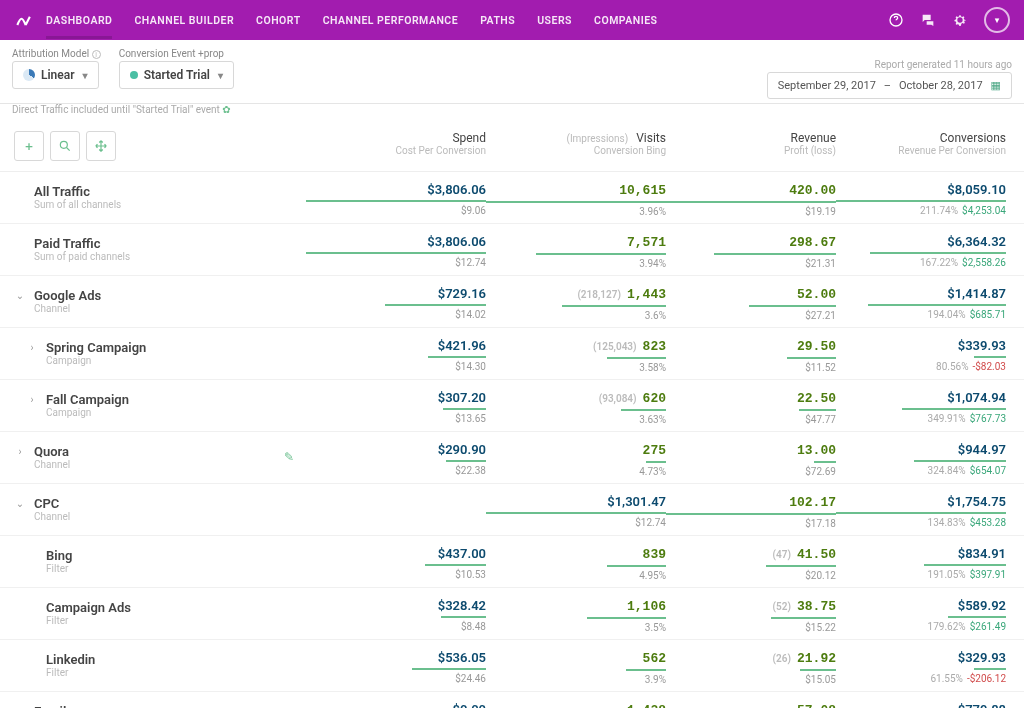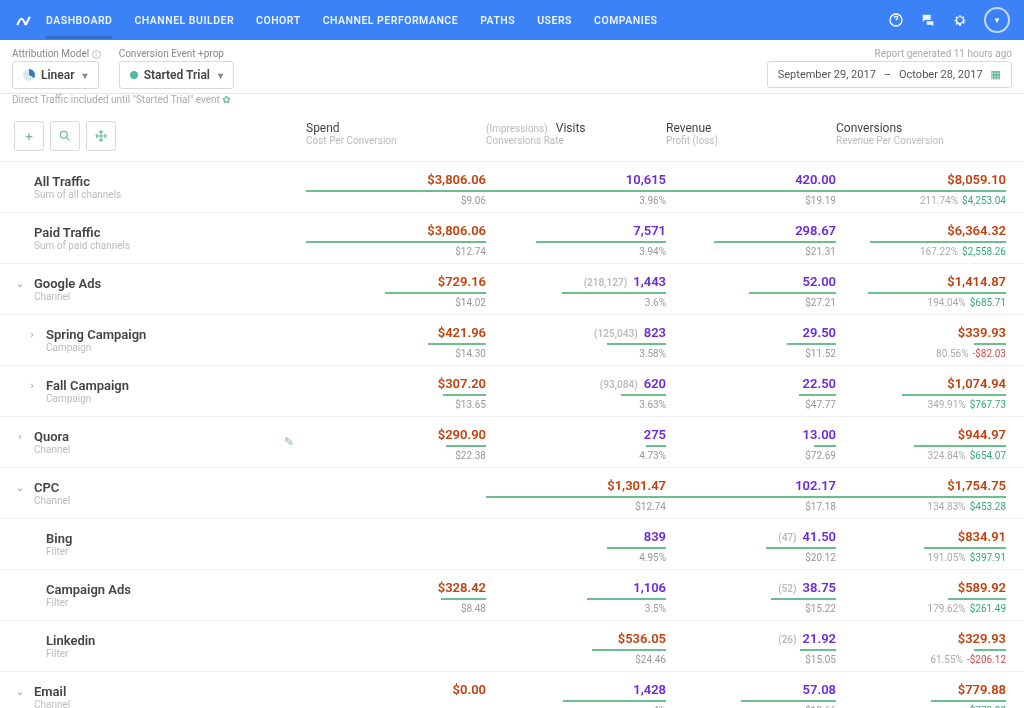--- a/index.html
+++ b/index.html
@@ -1,64 +1,64 @@
 <!DOCTYPE html>
 <html><head>
 <meta charset="utf-8">
 <style>
   * { box-sizing: border-box; margin: 0; padding: 0; }
   body { font-family: -apple-system, BlinkMacSystemFont, "Segoe UI", Roboto, Helvetica, Arial, sans-serif; font-size: 12px; color: #333; background: #fff; width: 1024px; }
 
   
-  .topnav { background: #3b82f6; height: 40px; display: flex; align-items: center; padding: 0 14px; color: rgba(255,255,255,0.9); }
+  .topnav { background: #a21caf; height: 40px; display: flex; align-items: center; padding: 0 14px; color: rgba(255,255,255,0.9); }
   .topnav .logo { width: 20px; height: 20px; margin-right: 12px; }
   .topnav .navlinks { display: flex; gap: 22px; font-size: 10.5px; letter-spacing: .5px; font-weight: 600; }
   .topnav .navlinks span { cursor: pointer; padding: 12px 0; }
   .topnav .navlinks span.active { box-shadow: inset 0 -3px 0 rgba(0,0,0,.15); }
   .topnav .right { margin-left: auto; display: flex; align-items: center; gap: 16px; color: rgba(255,255,255,0.9); }
   .topnav .right .icn { width: 16px; height: 16px; }
   .user { width: 26px; height: 26px; border-radius: 50%; border: 2px solid rgba(255,255,255,.7); display:flex;align-items:center;justify-content:center; }
 
   
   .filterbar { padding: 8px 12px 4px; border-bottom: 1px solid #e5e5e5; display: flex; align-items: flex-start; gap: 18px; }
   .filtergroup .lbl { font-size: 10px; color: #888; margin-bottom: 2px; }
   .filterbtn { border: 1px solid #d8d8d8; border-radius: 3px; background: #fff; padding: 6px 10px; font-size: 12px; font-weight: 600; color: #444; display: inline-flex; align-items:center; gap:6px; cursor:pointer; }
   .filterbtn .dot { width:8px;height:8px;border-radius:50%;background:#46a7d6; }
   .filterbtn .caret::after{content:"▾";color:#888;font-size:10px;margin-left:2px;}
-  .filterbar .right { margin-left:auto; text-align:right; }
+  .filterbar .right { margin-left:auto; text-align:right;margin-top:11px; }
   .filterbar .right .timestamp { font-size:10px;color:#aaa;margin-bottom:2px; }
   .daterange { border:1px solid #d8d8d8;border-radius:3px;background:#fff;padding:6px 10px;font-size:11px;color:#555;display:inline-flex;align-items:center;gap:8px;cursor:pointer; }
   .daterange .cal{color:#4ba784;}
   .directnote{font-size:10px;color:#aaa;padding:0 12px 6px;}
 
   
   .tablehead { display:flex; align-items:flex-start; padding: 10px 18px 10px 14px; border-bottom:1px solid #eee; }
   .headbtns { display:flex; gap:6px; }
   .iconbtn { width:30px;height:30px;border:1px solid #d8d8d8;border-radius:3px;background:#fff;display:flex;align-items:center;justify-content:center;color:#6bbf8e;cursor:pointer;font-weight:bold; }
   .cols { margin-left:auto; display:flex; }
-  .col { }
+  .col { text-align:right; }
   .col .title { font-size:12px;color:#444;font-weight:400; }
   .col .sub   { font-size:10px;color:#bbb; }
   .c-spend{width:180px;} .c-visits{width:180px;} .c-conv{width:170px;} .c-rev{width:170px;}
   .impr{color:#bbb;font-size:10px;margin-right:8px;}
 
   
   .row { display:flex; align-items:stretch; padding:10px 18px 6px 14px; border-bottom:1px solid #f0f0f0;gap:36px; }
   .row .left { display:flex; align-items:flex-start; gap:8px; min-width: 250px; padding-top:2px; position:relative; flex:1; }
   .row .chev { color:#999; font-size:10px; width:12px; text-align:center; margin-top:2px; cursor:pointer; user-select:none; }
   .row .names .nm { font-size:13px; font-weight:600; color:#444; }
   .row .names .sb { font-size:10px; color:#bbb; }
   .row .edit { color:#6bbf8e; font-size:12px; cursor:pointer; position:absolute; left:270px; top:8px; }
   .row .cols { margin-left:auto; display:flex; }
   .cell { text-align:right; padding-top:0; }
   .cell .v1 { font-size:13px; font-weight:600; }
   .cell .bar { height:2px; background:#6bbf8e; margin:3px 0 3px auto; }
   .cell .v2 { font-size:10px; color:#999; }
-  .val-blue { color:#6d28d9; }
-  .val-teal { color:#c2410c; }
+  .val-blue { color:#4d7c0f;font-family:Liberation Mono, monospace; }
+  .val-teal { color:#0c4a6e; }
   .paren { color:#bbb; font-size:10px; margin-right:6px; }
   .pct{color:#aaa;margin-right:4px;}
   .green{color:#3aa77a;}
   .red{color:#d14c4c;}
   .row.indent1 .left{padding-left:12px;}
 
   svg{display:block;}
 </style>
 </head>
 <body>
@@ -140,21 +140,21 @@
         </svg>
     </div>
   </div>
   <div class="cols">
     <div class="col c-spend">
         <div class="title">Spend</div>
         <div class="sub">Cost Per Conversion</div>
       </div>
     <div class="col c-visits">
         <div class="title"><span class="impr">(Impressions)</span><span>Visits</span></div>
-        <div class="sub">Conversions Rate</div>
+        <div class="sub">Conversion Bing</div>
       </div>
     <div class="col c-rev">
         <div class="title">Revenue</div>
         <div class="sub">Profit (loss)</div>
       </div>
     <div class="col c-conv">
         <div class="title">Conversions</div>
         <div class="sub">Revenue Per Conversion</div>
       </div>
   </div>
@@ -383,20 +383,25 @@
     <div class="row indent1">
     <div class="left">
       <span class="chev"></span>
       <div class="names">
         <div class="nm">Bing</div>
         <div class="sb">Filter</div>
       </div>
 
     </div>
     <div class="cols">
+      <div class="cell c-spend">
+        <div class="v1 val-teal">$437.00</div>
+        <div class="bar" style="width:34%"></div>
+        <div class="v2">$10.53</div>
+      </div>
       <div class="cell c-visits">
         <div class="v1"><span class="paren"></span><span class="val-blue">839</span></div>
         <div class="bar" style="width:33%"></div>
         <div class="v2">4.95%</div>
       </div>
       <div class="cell c-conv">
         <div class="v1"><span class="paren">(47)</span><span class="val-blue">41.50</span></div>
         <div class="bar" style="width:41%"></div>
         <div class="v2">$20.12</div>
       </div>
@@ -447,20 +452,25 @@
         <div class="sb">Filter</div>
       </div>
 
     </div>
     <div class="cols">
       <div class="cell c-spend">
         <div class="v1 val-teal">$536.05</div>
         <div class="bar" style="width:41%"></div>
         <div class="v2">$24.46</div>
       </div>
+      <div class="cell c-visits">
+        <div class="v1"><span class="paren"></span><span class="val-blue">562</span></div>
+        <div class="bar" style="width:22%"></div>
+        <div class="v2">3.9%</div>
+      </div>
       <div class="cell c-conv">
         <div class="v1"><span class="paren">(26)</span><span class="val-blue">21.92</span></div>
         <div class="bar" style="width:21%"></div>
         <div class="v2">$15.05</div>
       </div>
       <div class="cell c-rev">
         <div class="v1 val-teal">$329.93</div>
         <div class="bar" style="width:19%"></div>
         <div class="v2"><span class="pct">61.55%</span><span class="red">-$206.12</span></div>
       </div>

